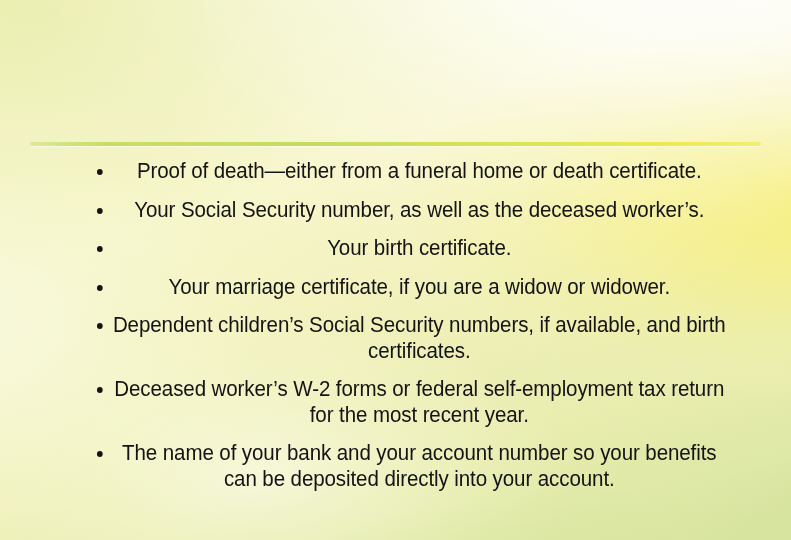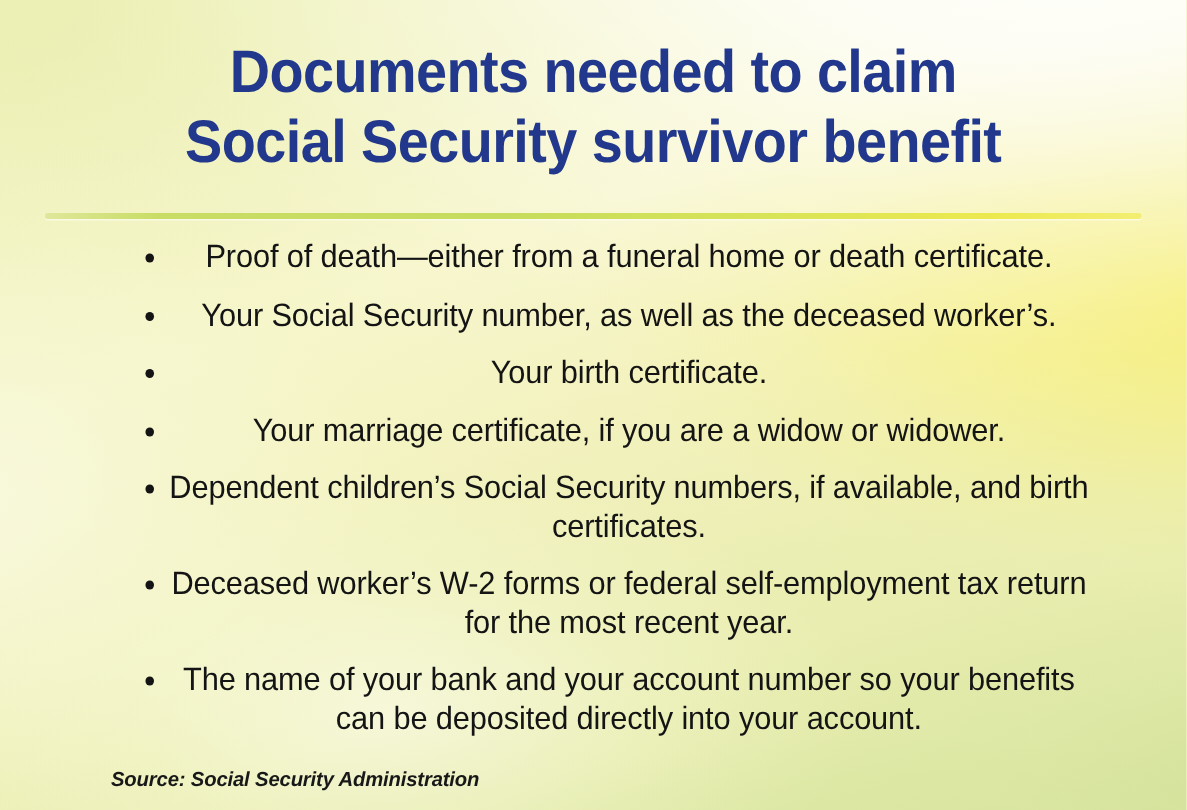--- a/index.html
+++ b/index.html
@@ -187,33 +187,28 @@
   <div class="bg-layer bg-topleft-tint"></div>
   <div class="bg-layer bg-left-pale"></div>
   <div class="bg-layer bg-center-light"></div>
   <div class="bg-layer bg-right-yellow"></div>
   <div class="bg-layer bg-topright-white"></div>
   <div class="bg-layer bg-bottom-green"></div>
   <div class="bg-layer bg-swoosh"></div>
 
   <div class="content">
 
-    <div class="title-block">
-      <span class="title-line">Documents needed to claim</span>
-      <span class="title-line">Social Security survivor benefit</span>
-    </div>
 
     <div class="divider"></div>
 
     <ul class="bullet-list">
       <li class="bullet-item">Proof of death—either from a funeral home or death certificate.</li>
       <li class="bullet-item">Your Social Security number, as well as the deceased worker’s.</li>
       <li class="bullet-item">Your birth certificate.</li>
       <li class="bullet-item">Your marriage certificate, if you are a widow or widower.</li>
       <li class="bullet-item two-line">Dependent children’s Social Security numbers, if available, and birth certificates.</li>
       <li class="bullet-item two-line">Deceased worker’s W-2 forms or federal self-employment tax return for the most recent year.</li>
       <li class="bullet-item two-line">The name of your bank and your account number so your benefits can be deposited directly into your account.</li>
     </ul>
 
-    <div class="source-line">Source: Social Security Administration</div>
 
   </div>
 </div>
 
 </body></html>

